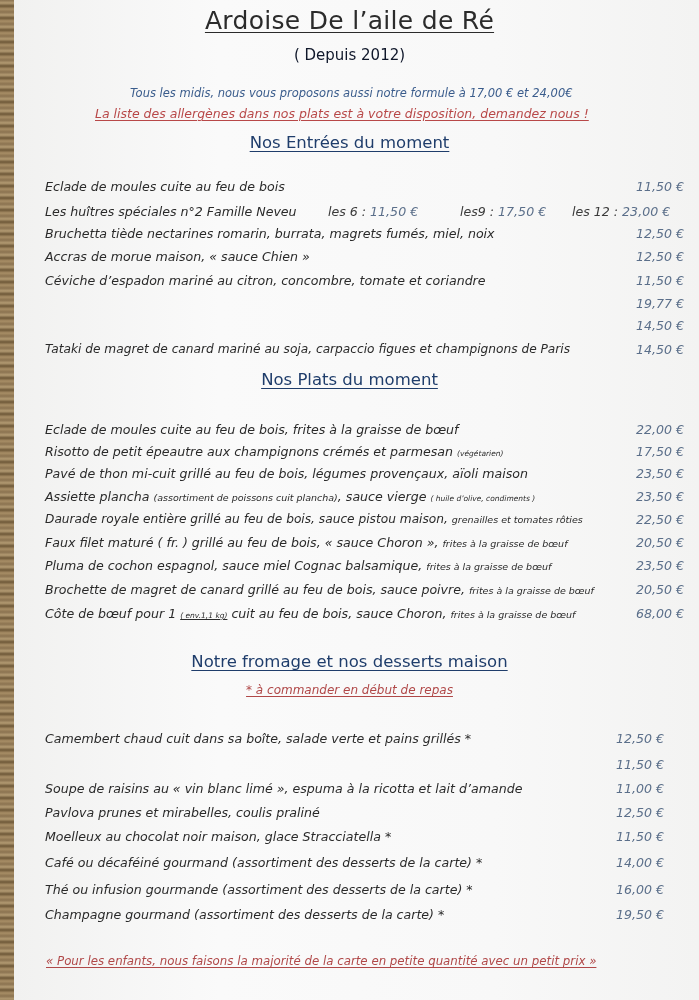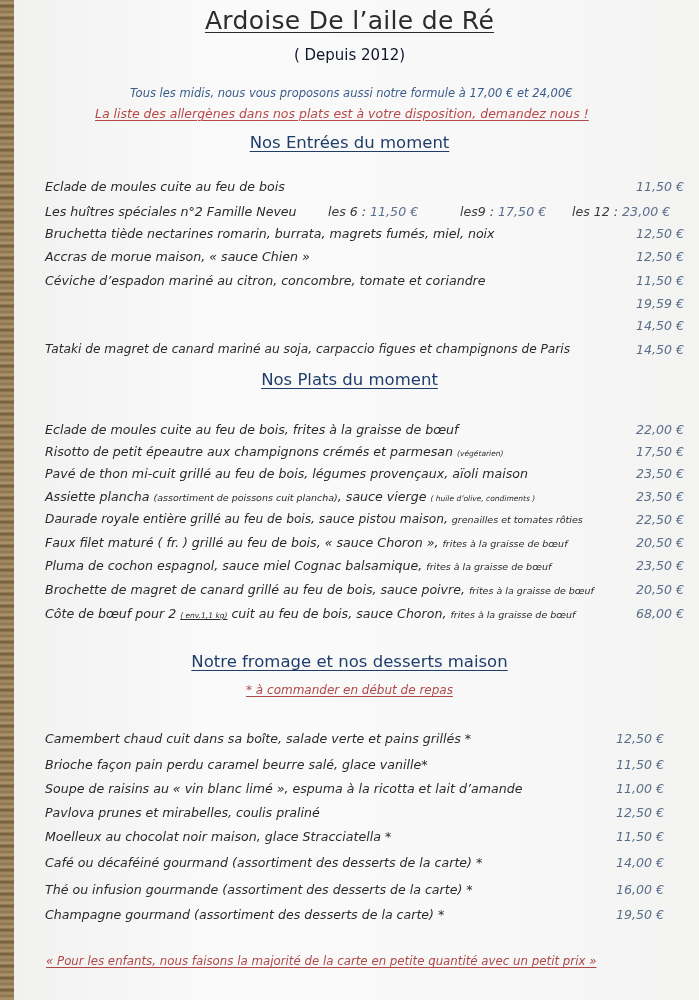--- a/index.html
+++ b/index.html
@@ -93,21 +93,21 @@
 </div>
 <div class="row" style="top:249px;">
   <span class="name">Accras de morue maison, « sauce Chien »</span>
   <span class="price">12,50 €</span>
 </div>
 <div class="row" style="top:273px;">
   <span class="name">Céviche d’espadon mariné au citron, concombre, tomate et coriandre</span>
   <span class="price">11,50 €</span>
 </div>
 <div class="row" style="top:296px;">
-  <span class="price">19,59 €</span>
+  <span class="price">19,77 €</span>
 </div>
 <div class="row" style="top:318px;">
   <span class="price">14,50 €</span>
 </div>
 <div class="row" style="top:342px;">
   <span class="name" style="font-size:12.2px;">Tataki de magret de canard mariné au soja, carpaccio figues et champignons de Paris</span>
   <span class="price">14,50 €</span>
 </div>
 
 <div class="section-title" style="top:370px;"><span>Nos Plats  du moment</span></div>
@@ -138,33 +138,32 @@
 </div>
 <div class="row" style="top:558px;">
   <span class="name"><span>Pluma de cochon espagnol, sauce miel Cognac balsamique,</span> <span class="small">frites à la graisse de bœuf</span></span>
   <span class="price">23,50 €</span>
 </div>
 <div class="row" style="top:582px;">
   <span class="name"><span>Brochette de magret de canard grillé au feu de bois, sauce poivre,</span> <span class="small">frites à la graisse de bœuf</span></span>
   <span class="price">20,50 €</span>
 </div>
 <div class="row" style="top:606px;">
-  <span class="name"><span>Côte de bœuf pour 2</span> <span class="tiny" style="text-decoration:underline;">( env.1,1 kg)</span><span> cuit au feu de bois, sauce Choron,</span> <span class="small">frites à la graisse de bœuf</span></span>
+  <span class="name"><span>Côte de bœuf pour 1</span> <span class="tiny" style="text-decoration:underline;">( env.1,1 kg)</span><span> cuit au feu de bois, sauce Choron,</span> <span class="small">frites à la graisse de bœuf</span></span>
   <span class="price">68,00 €</span>
 </div>
 
 <div class="section-title" style="top:652px;"><span>Notre fromage et nos desserts maison</span></div>
 <div class="sub-note" style="top:683px;"><span>* à commander en début de repas</span></div>
 
 <div class="row" style="top:731px;">
   <span class="name">Camembert chaud cuit dans sa boîte, salade verte et pains grillés *</span>
   <span class="price" style="right:20px;">12,50 €</span>
 </div>
 <div class="row" style="top:757px;">
-  <span class="name">Brioche façon pain perdu caramel beurre salé, glace vanille*</span>
   <span class="price" style="right:20px;">11,50 €</span>
 </div>
 <div class="row" style="top:781px;">
   <span class="name">Soupe de raisins au « vin blanc limé », espuma à la ricotta et lait d’amande</span>
   <span class="price" style="right:20px;">11,00 €</span>
 </div>
 <div class="row" style="top:805px;">
   <span class="name">Pavlova prunes et mirabelles, coulis praliné</span>
   <span class="price" style="right:20px;">12,50 €</span>
 </div>

